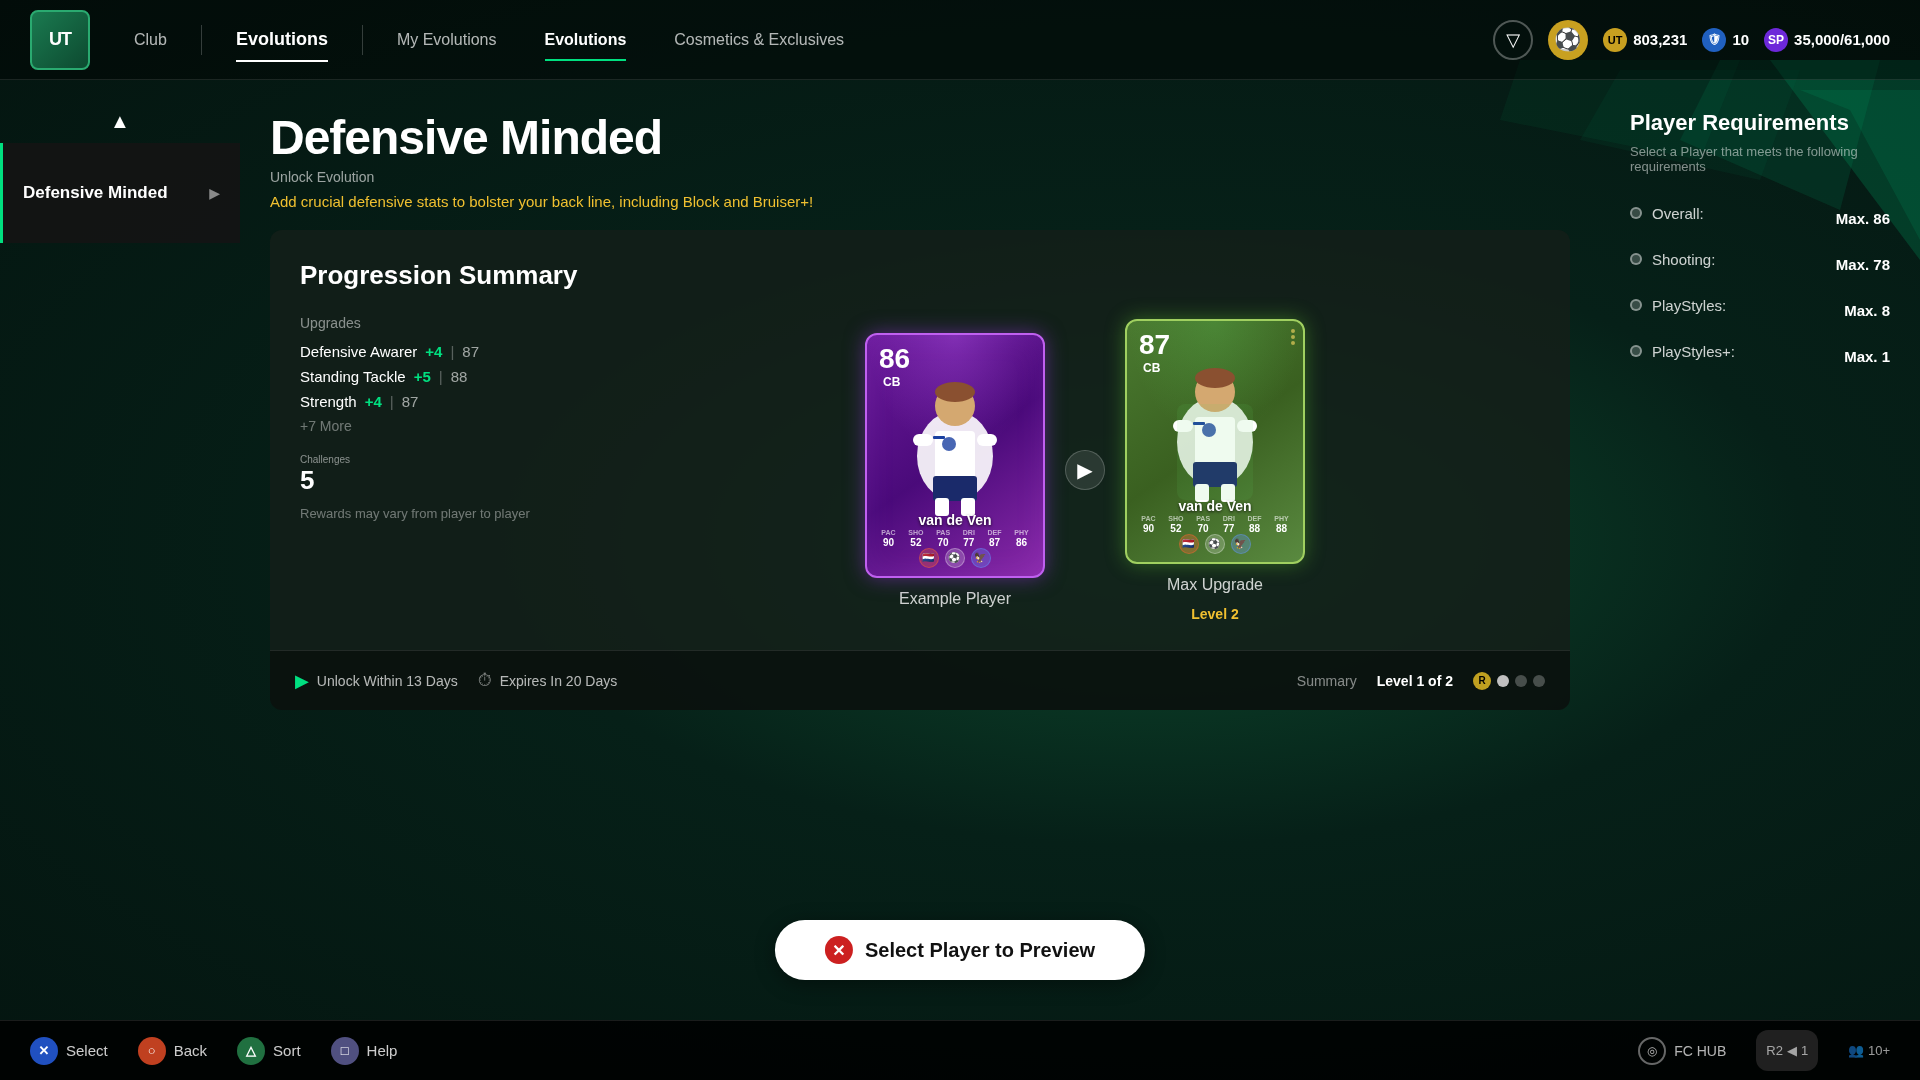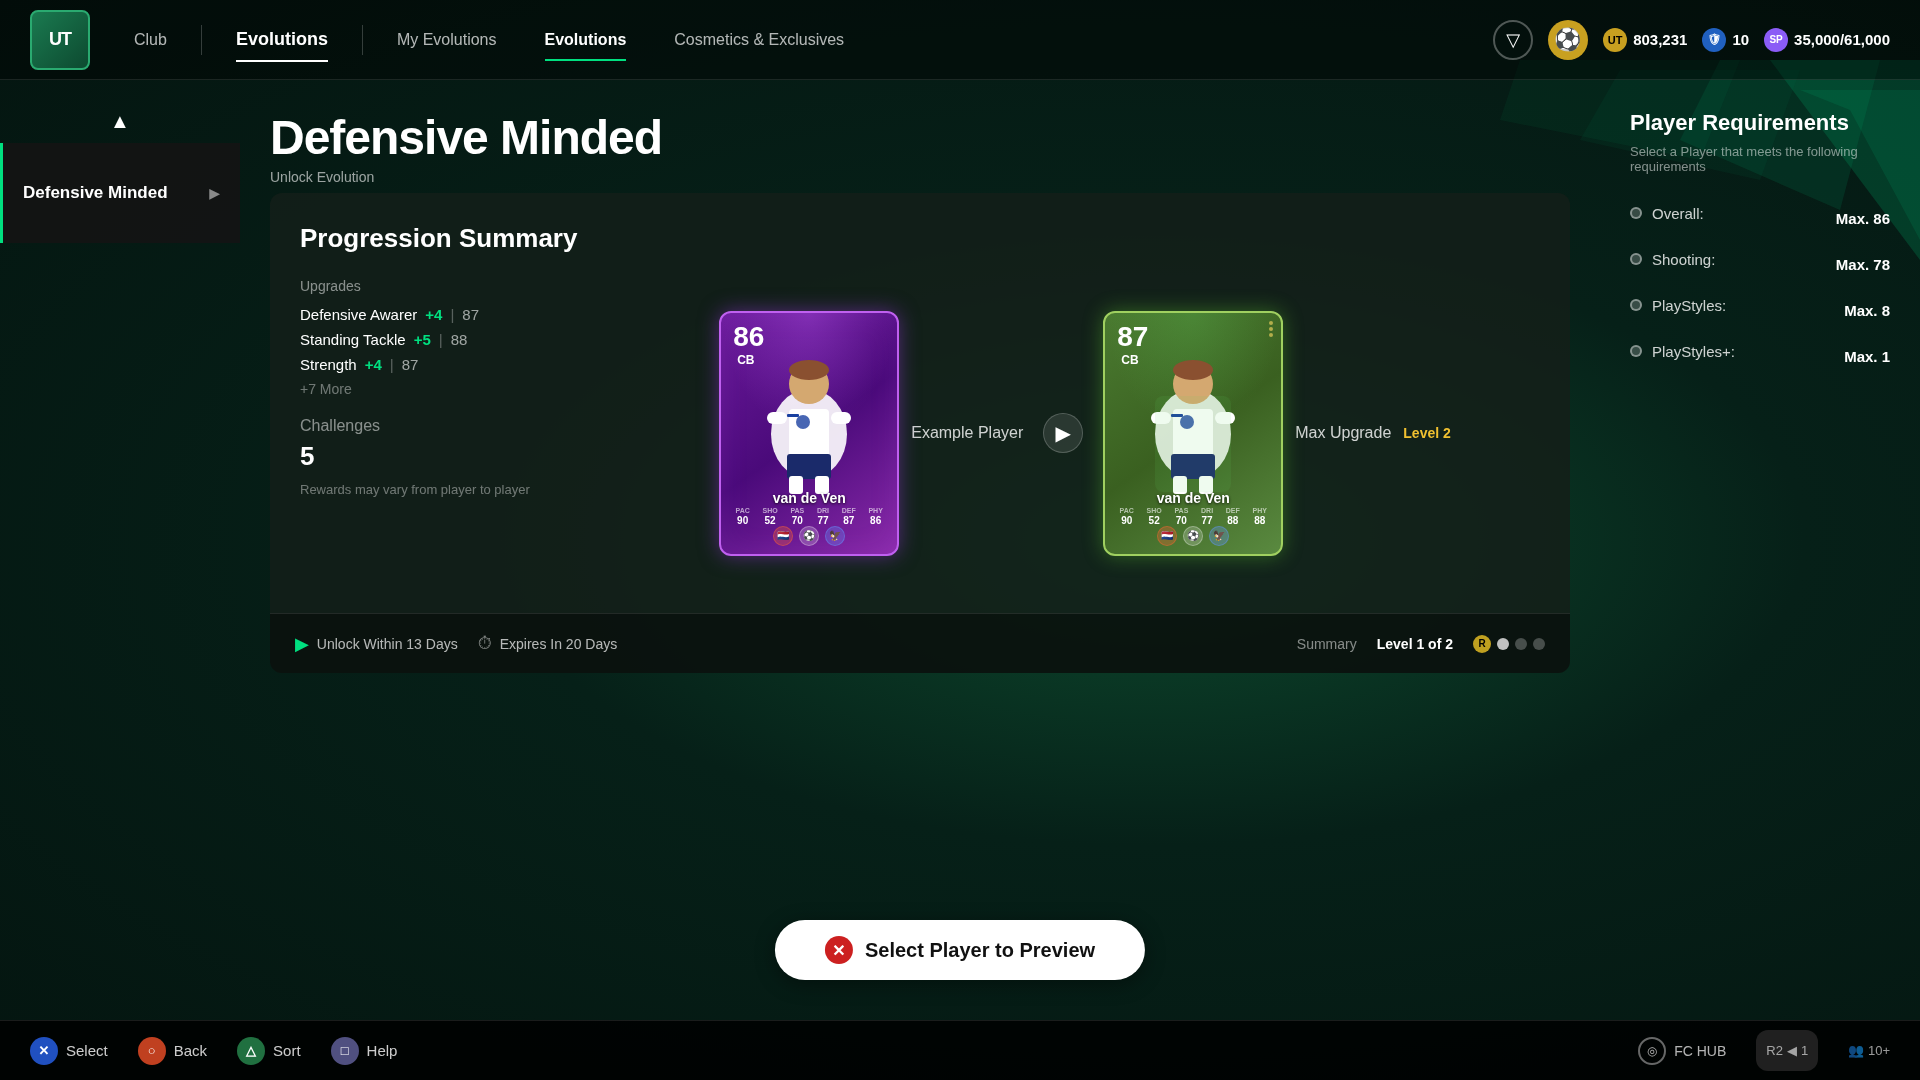--- a/index.html
+++ b/index.html
@@ -133,21 +133,21 @@
       height: 24px;
       border-radius: 50%;
       display: flex;
       align-items: center;
       justify-content: center;
       font-size: 11px;
       font-weight: 700;
     }
     .coin-icon { background: #c8a020; color: #000; }
     .shield-icon { background: #2060c0; color: #fff; }
-    .sp-icon { background: #8b5cf6; color: #fff; font-size: 10px; }
+    .sp-icon { background: #6d28d9; color: #fff; font-size: 12px; }
 
     
     .main {
       position: relative;
       z-index: 5;
       display: flex;
       height: calc(1080px - 80px);
       padding-top: 10px;
     }
 
@@ -258,24 +258,23 @@
     }
     .upgrade-val {
       color: rgba(255,255,255,0.6);
     }
     .more-label {
       color: rgba(255,255,255,0.4);
       font-size: 14px;
       margin-top: 4px;
     }
     .challenges-label {
-      font-size: 16px;
+      font-size: 10px;
       color: rgba(255,255,255,0.5);
       margin-top: 20px;
-      margin-bottom: 6px;
     }
     .challenges-count {
       font-size: 26px;
       font-weight: 800;
       color: white;
     }
     .rewards-note {
       font-size: 13px;
       color: rgba(255,255,255,0.4);
       margin-top: 10px;
@@ -285,21 +284,21 @@
     .cards-area {
       display: flex;
       align-items: center;
       gap: 20px;
       flex: 1;
       justify-content: center;
       position: relative;
     }
     .card-wrapper {
       display: flex;
-      flex-direction: row;
+      flex-direction: column;
       align-items: center;
       gap: 12px;
     }
     .card-label {
       font-size: 16px;
       color: rgba(255,255,255,0.8);
       font-weight: 500;
     }
     .card-sublabel {
       font-size: 14px;
@@ -721,20 +720,21 @@
     <div class="sidebar-item active">
       <span class="sidebar-item-text">Defensive Minded</span>
       <span class="sidebar-arrow-right">▶</span>
     </div>
   </div>
 
   <div class="content">
 
     <h1 class="page-title">Defensive Minded</h1>
     <div class="unlock-label">Unlock Evolution</div>
+    <div class="description">Add crucial defensive stats to bolster your back line, including Block and Bruiser+!</div>
 
     <div class="card-panel">
 
       <div class="progression-info">
         <div class="progression-title">Progression Summary</div>
         <div class="upgrades-label">Upgrades</div>
 
         <div class="upgrade-row">
           <span>Defensive Awarer</span>
           <span class="upgrade-bonus">+4</span>

